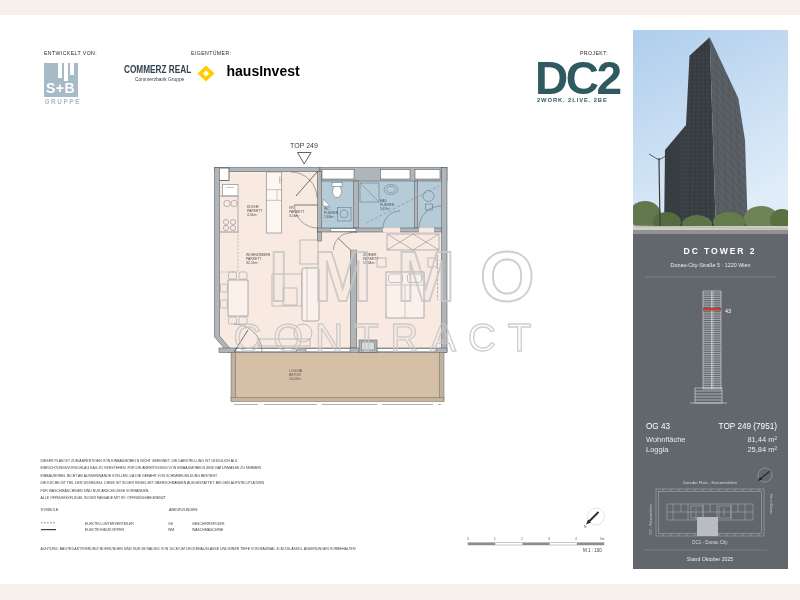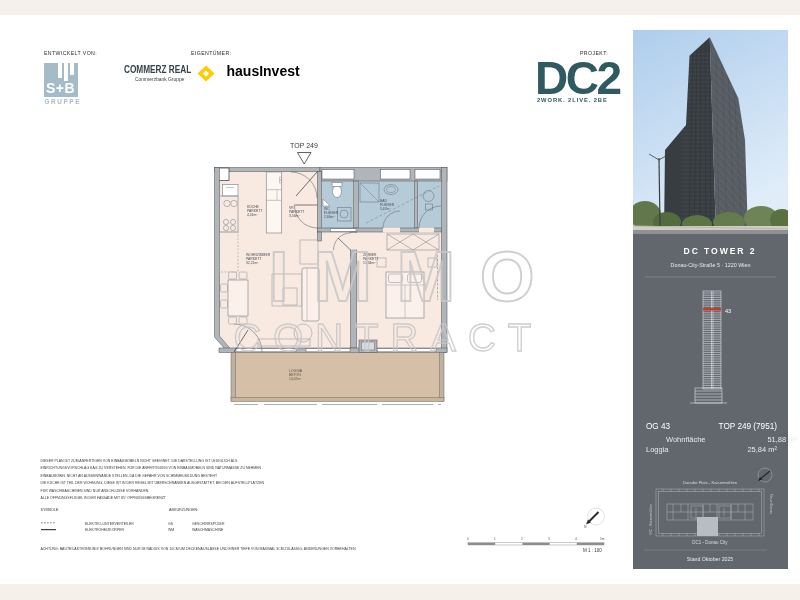--- a/index.html
+++ b/index.html
@@ -358,21 +358,21 @@
     <line x1="57" y1="128" x2="94" y2="128"></line>
   </g>
 
   <rect x="70" y="33" width="18" height="2.6" fill="#c73b2d"></rect>
 
   <text x="92" y="37.5" font-size="5.5" fill="#fff">43</text>
 </svg>
 
 <div class="abs" style="left:646px;top:422px;width:131px;font-size:8.2px;color:#fff;">OG 43<span style="float:right;">TOP 249 (7951)</span></div>
 
-<div class="abs" style="left:646px;top:434.5px;width:131px;font-size:7.5px;color:#e8eaec;margin-left:20px;">Wohnfläche<span style="float:right;">51,88 m²</span></div>
+<div class="abs" style="left:646px;top:434.5px;width:131px;font-size:7.5px;color:#e8eaec;">Wohnfläche<span style="float:right;">81,44 m²</span></div>
 
 <div class="abs" style="left:646px;top:444.5px;width:131px;font-size:7.5px;color:#e8eaec;">Loggia<span style="float:right;">25,84 m²</span></div>
 
 <svg class="abs" style="left:633px;top:460px;" width="155" height="110" viewBox="0 0 155 110">
 
   <circle cx="132" cy="15" r="7" fill="none" stroke="#9aa0a5" stroke-width="0.7"></circle>
   <line x1="126.5" y1="19.5" x2="137" y2="11" stroke="#22262a" stroke-width="1.1"></line>
   <polygon points="125,21 129.5,19.5 127,17" fill="#22262a"></polygon>
 
   <text x="77" y="24" font-size="4.2" fill="#d8dadc" text-anchor="middle">Danube Flats - Kaisermühlen</text>

